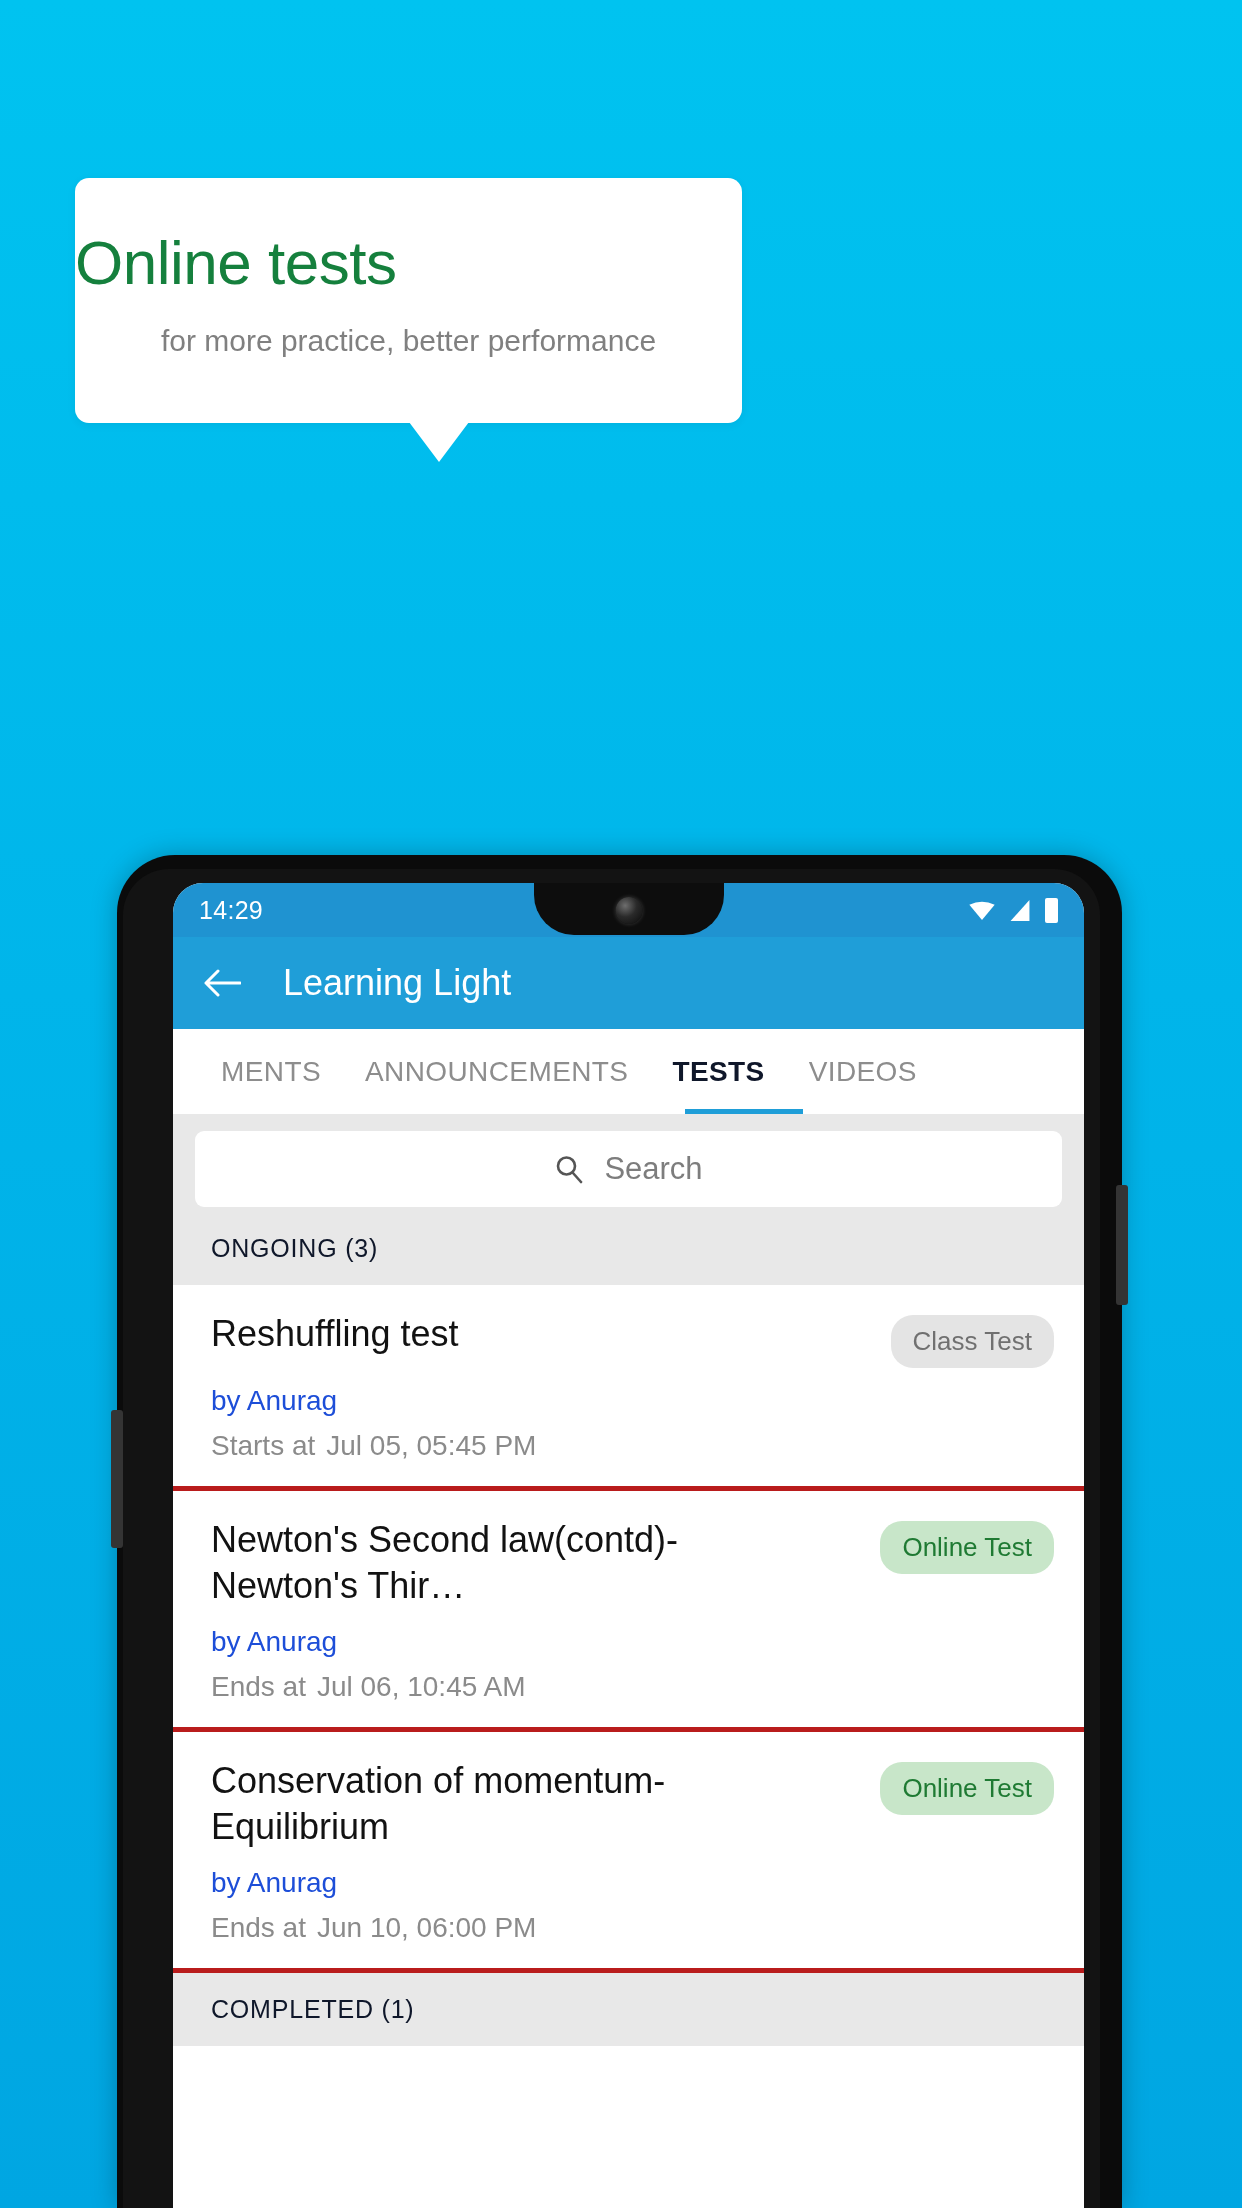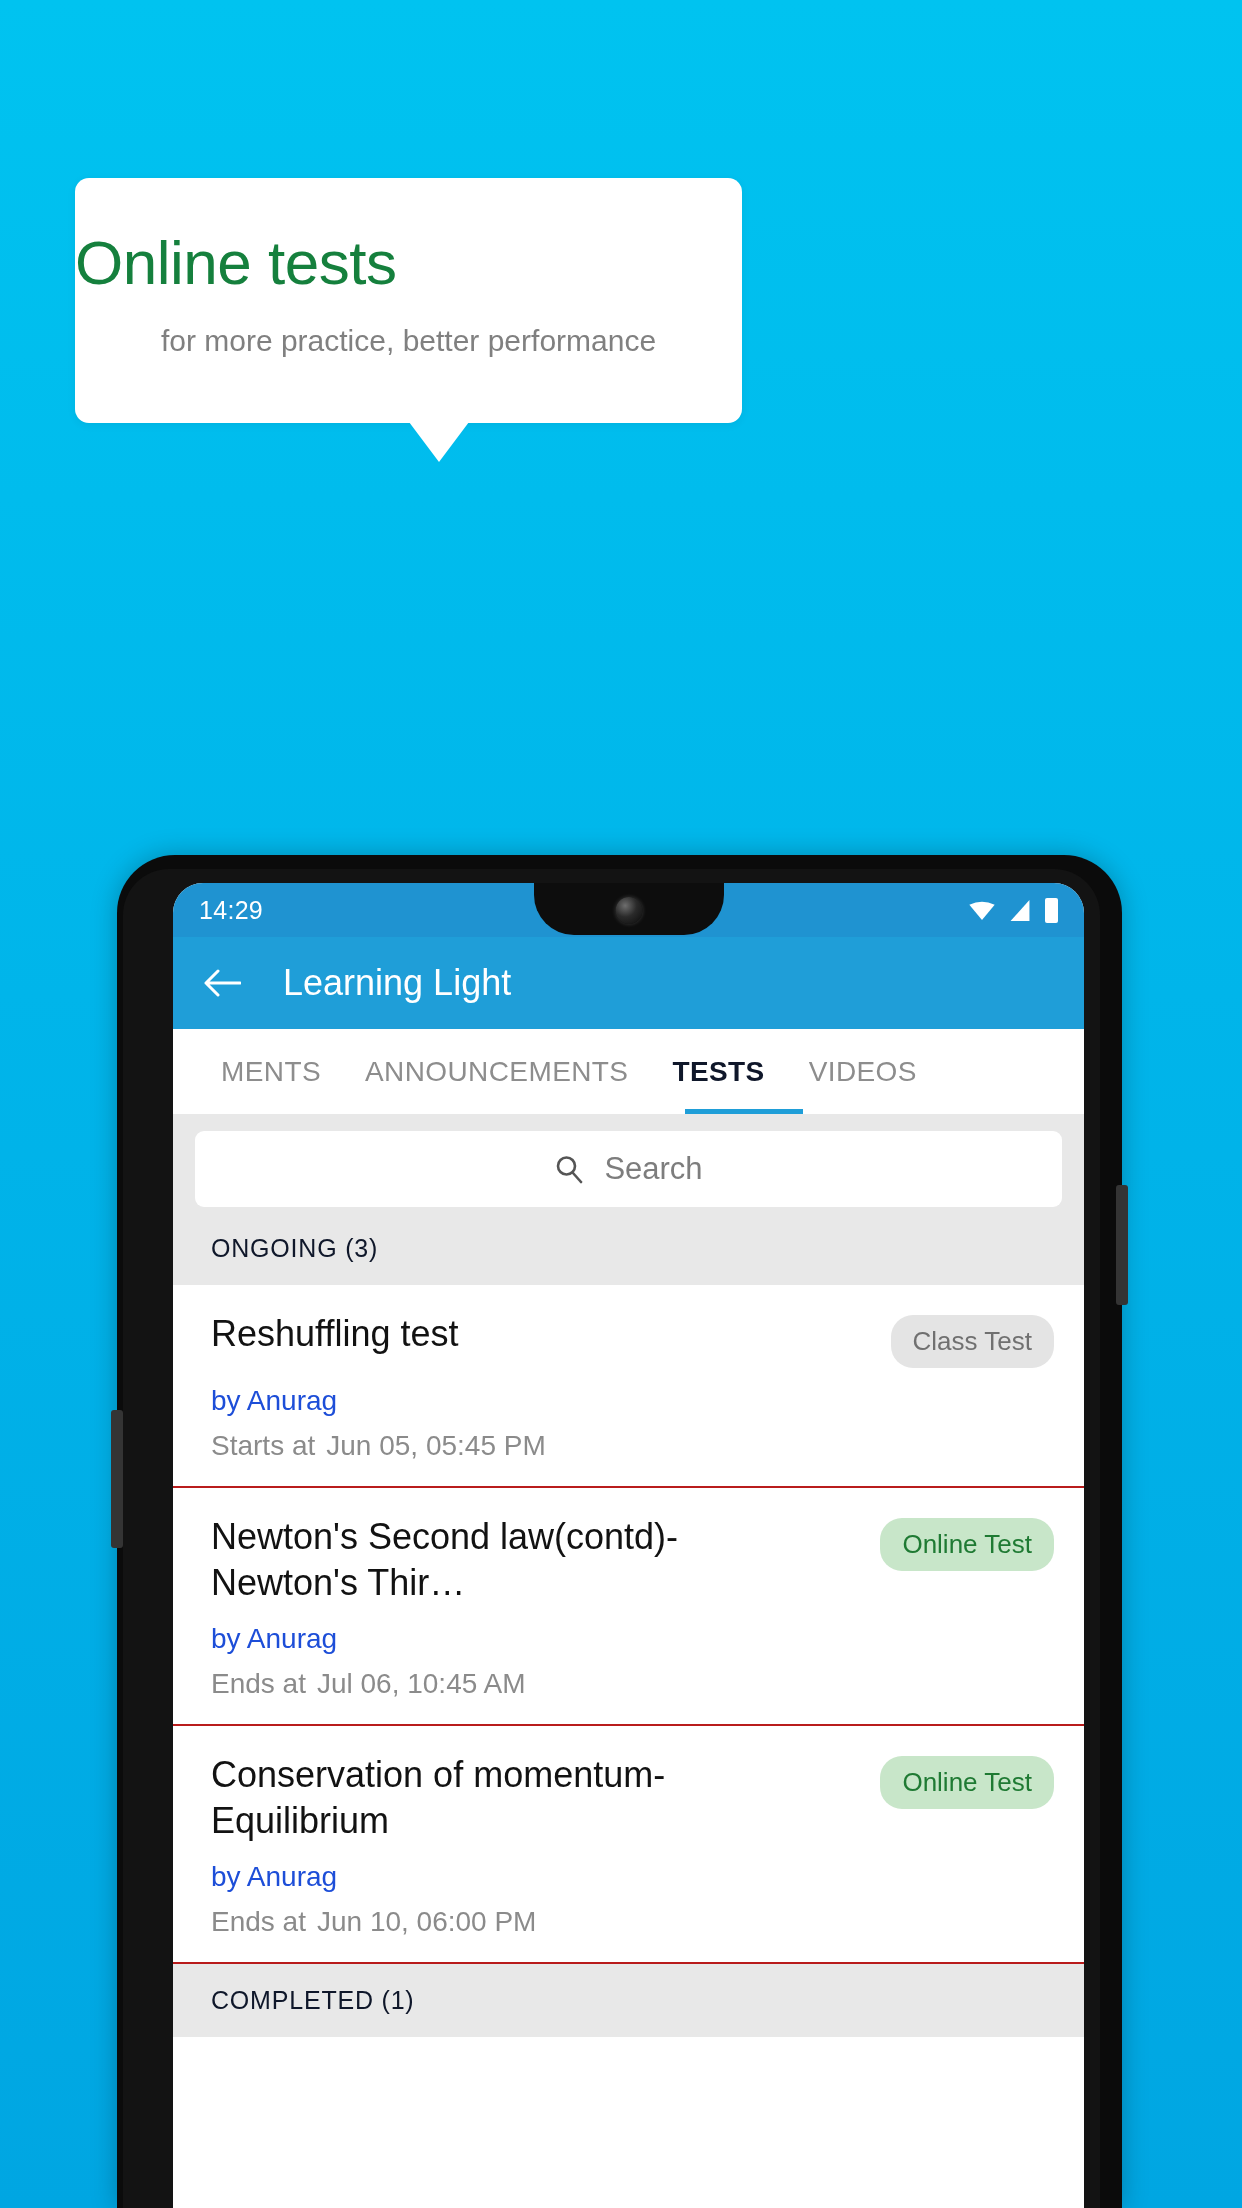--- a/index.html
+++ b/index.html
@@ -120,21 +120,21 @@
   
   .section-head{
     background:#e8e8e8; padding:8px 0 22px 38px;
     font-size:25px; color:#0f172a; letter-spacing:0.8px;
   }
   .section-head.bottom{ padding:22px 0 22px 38px; }
 
   
   .test-row{
     background:#ffffff; padding:26px 30px 24px 38px;
-    border-bottom:2px solid #b91c1c;
+    border-bottom:5px solid #b91c1c;
   }
   .row-top{ display:flex; align-items:flex-start; justify-content:space-between; gap:20px; }
   .test-title{
     font-size:36px; color:#121212; line-height:1.28; font-weight:400;
     max-width:540px;
   }
   .badge{
     flex:none; font-size:26px; padding:11px 22px; border-radius:22px;
     white-space:nowrap; margin-top:4px;
   }
@@ -203,21 +203,21 @@
 
       <div class="section-head">ONGOING (3)</div>
 
       <div class="test-row">
         <div class="row-top">
           <div class="test-title">Reshuffling test</div>
           <div class="badge gray">Class Test</div>
         </div>
         <div class="test-author">by Anurag</div>
         <div class="test-time">
-          <span class="lbl">Starts at</span><span>Jun 05, 05:45 PM</span>
+          <span class="lbl">Starts at</span><span>Jul 05, 05:45 PM</span>
         </div>
       </div>
 
       <div class="test-row">
         <div class="row-top">
           <div class="test-title">Newton's Second law(contd)-Newton's Thir…</div>
           <div class="badge green">Online Test</div>
         </div>
         <div class="test-author">by Anurag</div>
         <div class="test-time">

